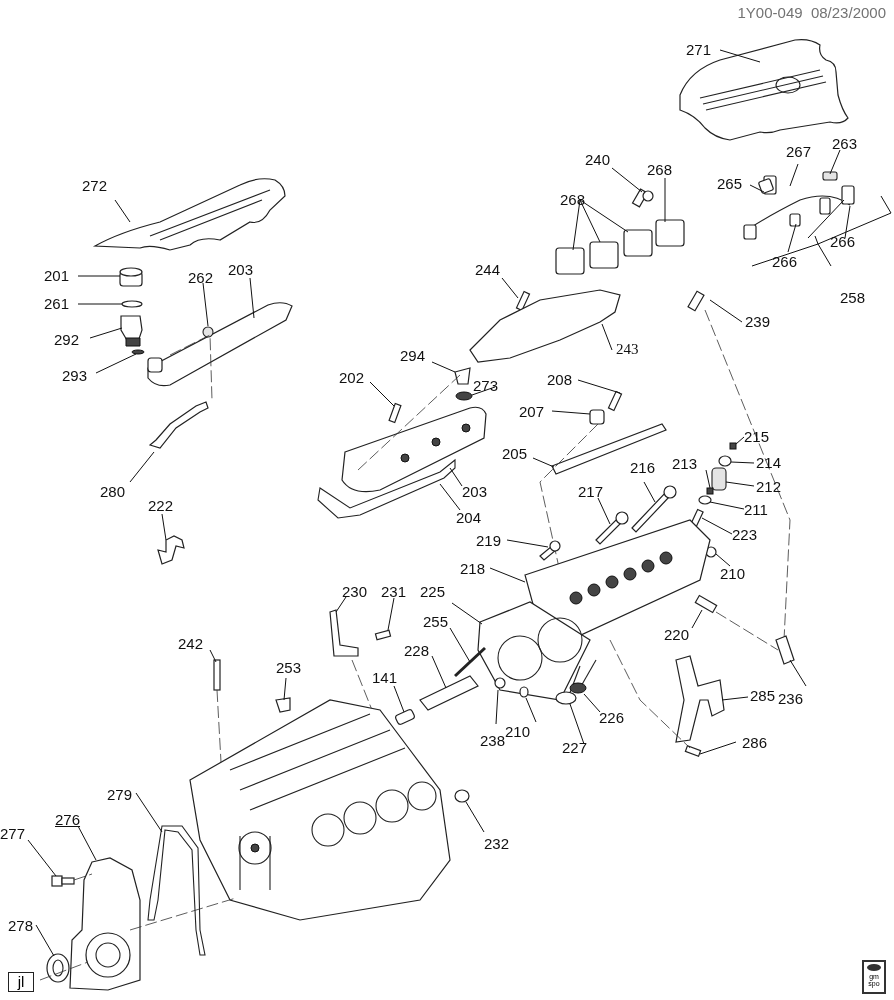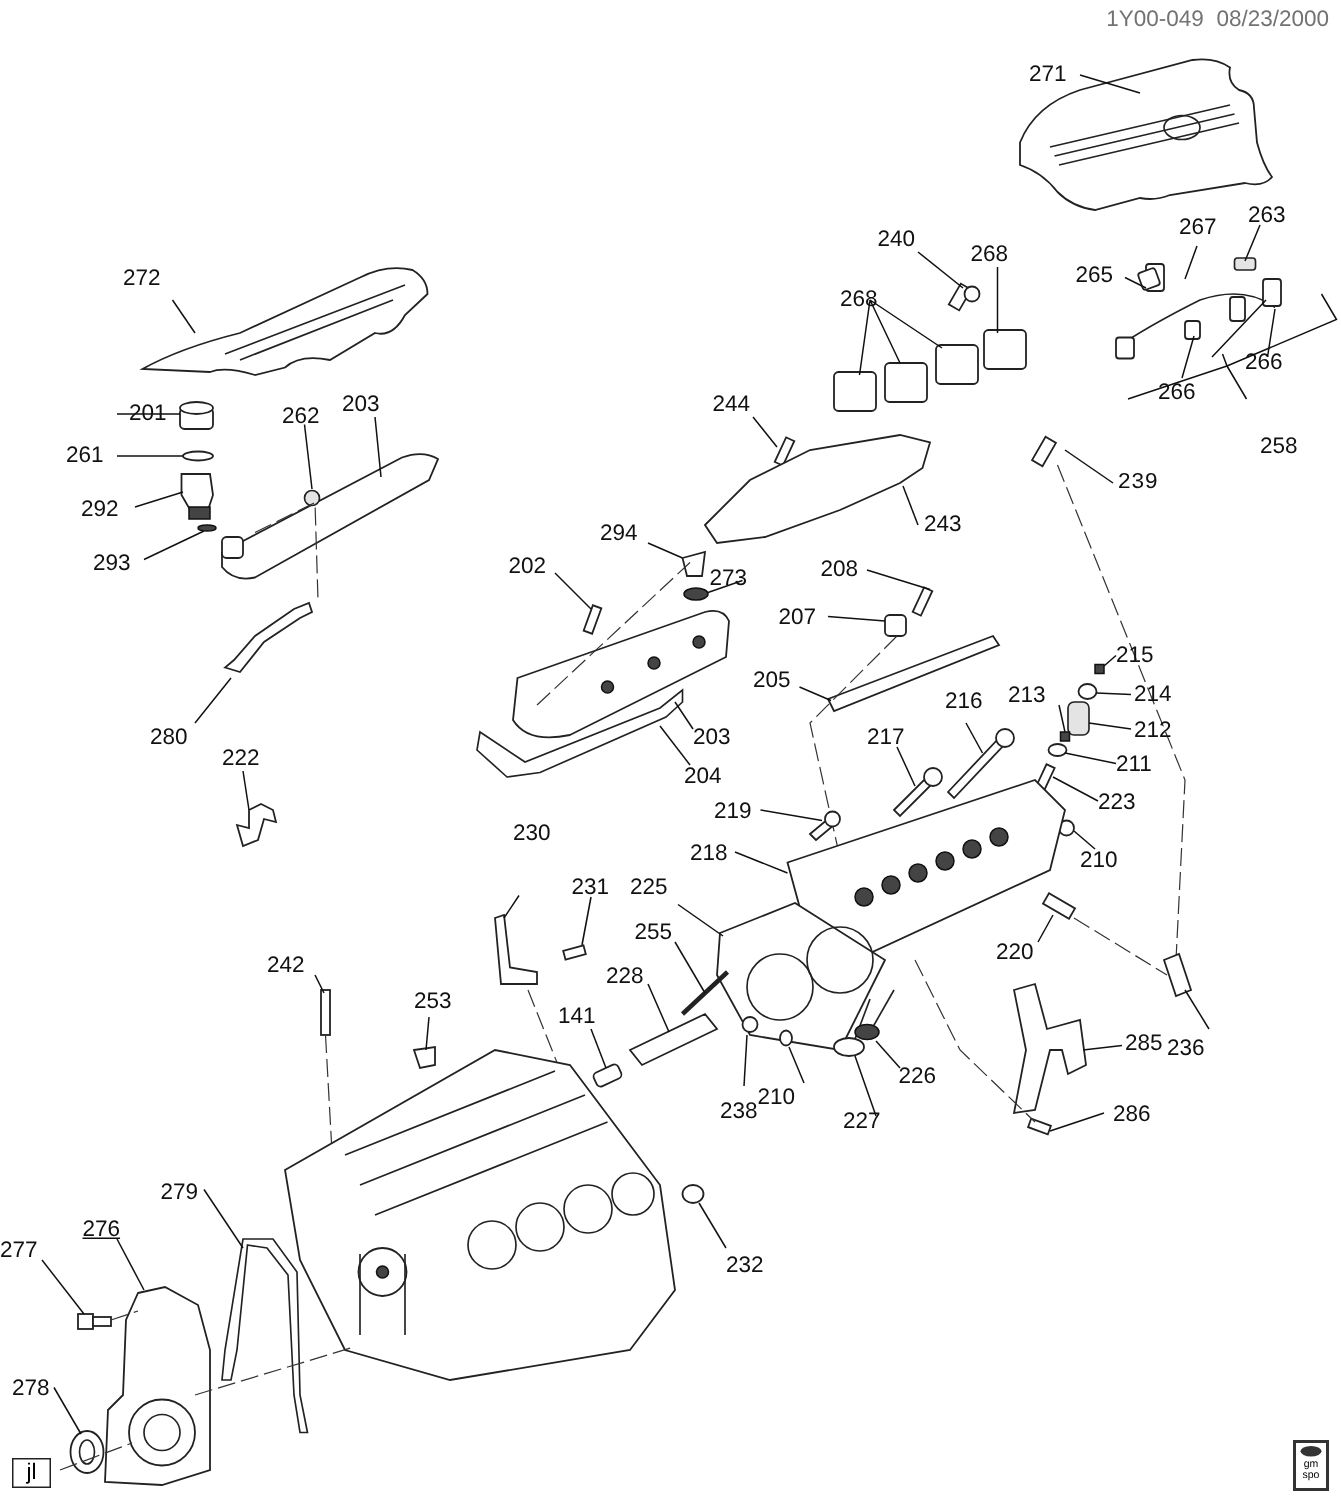--- a/index.html
+++ b/index.html
@@ -273,35 +273,35 @@
   <line class="dash" x1="40" y1="980" x2="88" y2="962"></line>
 </svg>
 
 <div class="hdr">
   <span>1Y00-049</span>&nbsp;&nbsp;<span>08/23/2000</span>
 </div>
 
 <div id="labels">
     <div class="lbl" style="left: 686px; top: 42px;">271</div>
     <div class="lbl" style="left: 82px; top: 178px;">272</div>
-    <div class="lbl" style="left: 44px; top: 268px; margin-left: 42px;">201</div>
+    <div class="lbl" style="left: 44px; top: 268px;">201</div>
     <div class="lbl" style="left: 44px; top: 296px;">261</div>
     <div class="lbl" style="left: 54px; top: 332px;">292</div>
     <div class="lbl" style="left: 62px; top: 368px;">293</div>
     <div class="lbl" style="left: 188px; top: 270px;">262</div>
     <div class="lbl" style="left: 228px; top: 262px;">203</div>
     <div class="lbl" style="left: 462px; top: 484px;">203</div>
     <div class="lbl" style="left: 100px; top: 484px;">280</div>
     <div class="lbl" style="left: 148px; top: 498px;">222</div>
     <div class="lbl" style="left: 585px; top: 152px;">240</div>
     <div class="lbl" style="left: 560px; top: 192px;">268</div>
     <div class="lbl" style="left: 647px; top: 162px;">268</div>
     <div class="lbl" style="left: 475px; top: 262px;">244</div>
-    <div class="lbl" style="left: 616px; top: 342px;">243</div>
-    <div class="lbl" style="left: 745px; top: 314px; font-family: Liberation Mono, monospace;">239</div>
+    <div class="lbl" style="left: 616px; top: 342px; font-family: Liberation Serif, serif;">243</div>
+    <div class="lbl" style="left: 745px; top: 314px;">239</div>
     <div class="lbl" style="left: 786px; top: 144px;">267</div>
     <div class="lbl" style="left: 832px; top: 136px;">263</div>
     <div class="lbl" style="left: 717px; top: 176px;">265</div>
     <div class="lbl" style="left: 772px; top: 254px;">266</div>
     <div class="lbl" style="left: 830px; top: 234px;">266</div>
     <div class="lbl" style="left: 840px; top: 290px;">258</div>
     <div class="lbl" style="left: 400px; top: 348px;">294</div>
     <div class="lbl" style="left: 473px; top: 378px;">273</div>
     <div class="lbl" style="left: 339px; top: 370px;">202</div>
     <div class="lbl" style="left: 456px; top: 510px;">204</div>
@@ -312,21 +312,21 @@
     <div class="lbl" style="left: 756px; top: 455px;">214</div>
     <div class="lbl" style="left: 672px; top: 456px;">213</div>
     <div class="lbl" style="left: 756px; top: 479px;">212</div>
     <div class="lbl" style="left: 630px; top: 460px;">216</div>
     <div class="lbl" style="left: 744px; top: 502px;">211</div>
     <div class="lbl" style="left: 578px; top: 484px;">217</div>
     <div class="lbl" style="left: 732px; top: 527px;">223</div>
     <div class="lbl" style="left: 476px; top: 533px;">219</div>
     <div class="lbl" style="left: 460px; top: 561px;">218</div>
     <div class="lbl" style="left: 720px; top: 566px;">210</div>
-    <div class="lbl" style="left: 342px; top: 548px; text-align: right;">230</div>
+    <div class="lbl" style="left: 342px; top: 584px; text-align: right;">230</div>
     <div class="lbl" style="left: 381px; top: 584px; text-align: right;">231</div>
     <div class="lbl" style="left: 420px; top: 584px;">225</div>
     <div class="lbl" style="left: 664px; top: 627px;">220</div>
     <div class="lbl" style="left: 423px; top: 614px;">255</div>
     <div class="lbl" style="left: 178px; top: 636px;">242</div>
     <div class="lbl" style="left: 404px; top: 643px;">228</div>
     <div class="lbl" style="left: 276px; top: 660px;">253</div>
     <div class="lbl" style="left: 372px; top: 670px;">141</div>
     <div class="lbl" style="left: 480px; top: 733px;">238</div>
     <div class="lbl" style="left: 505px; top: 724px;">210</div>

